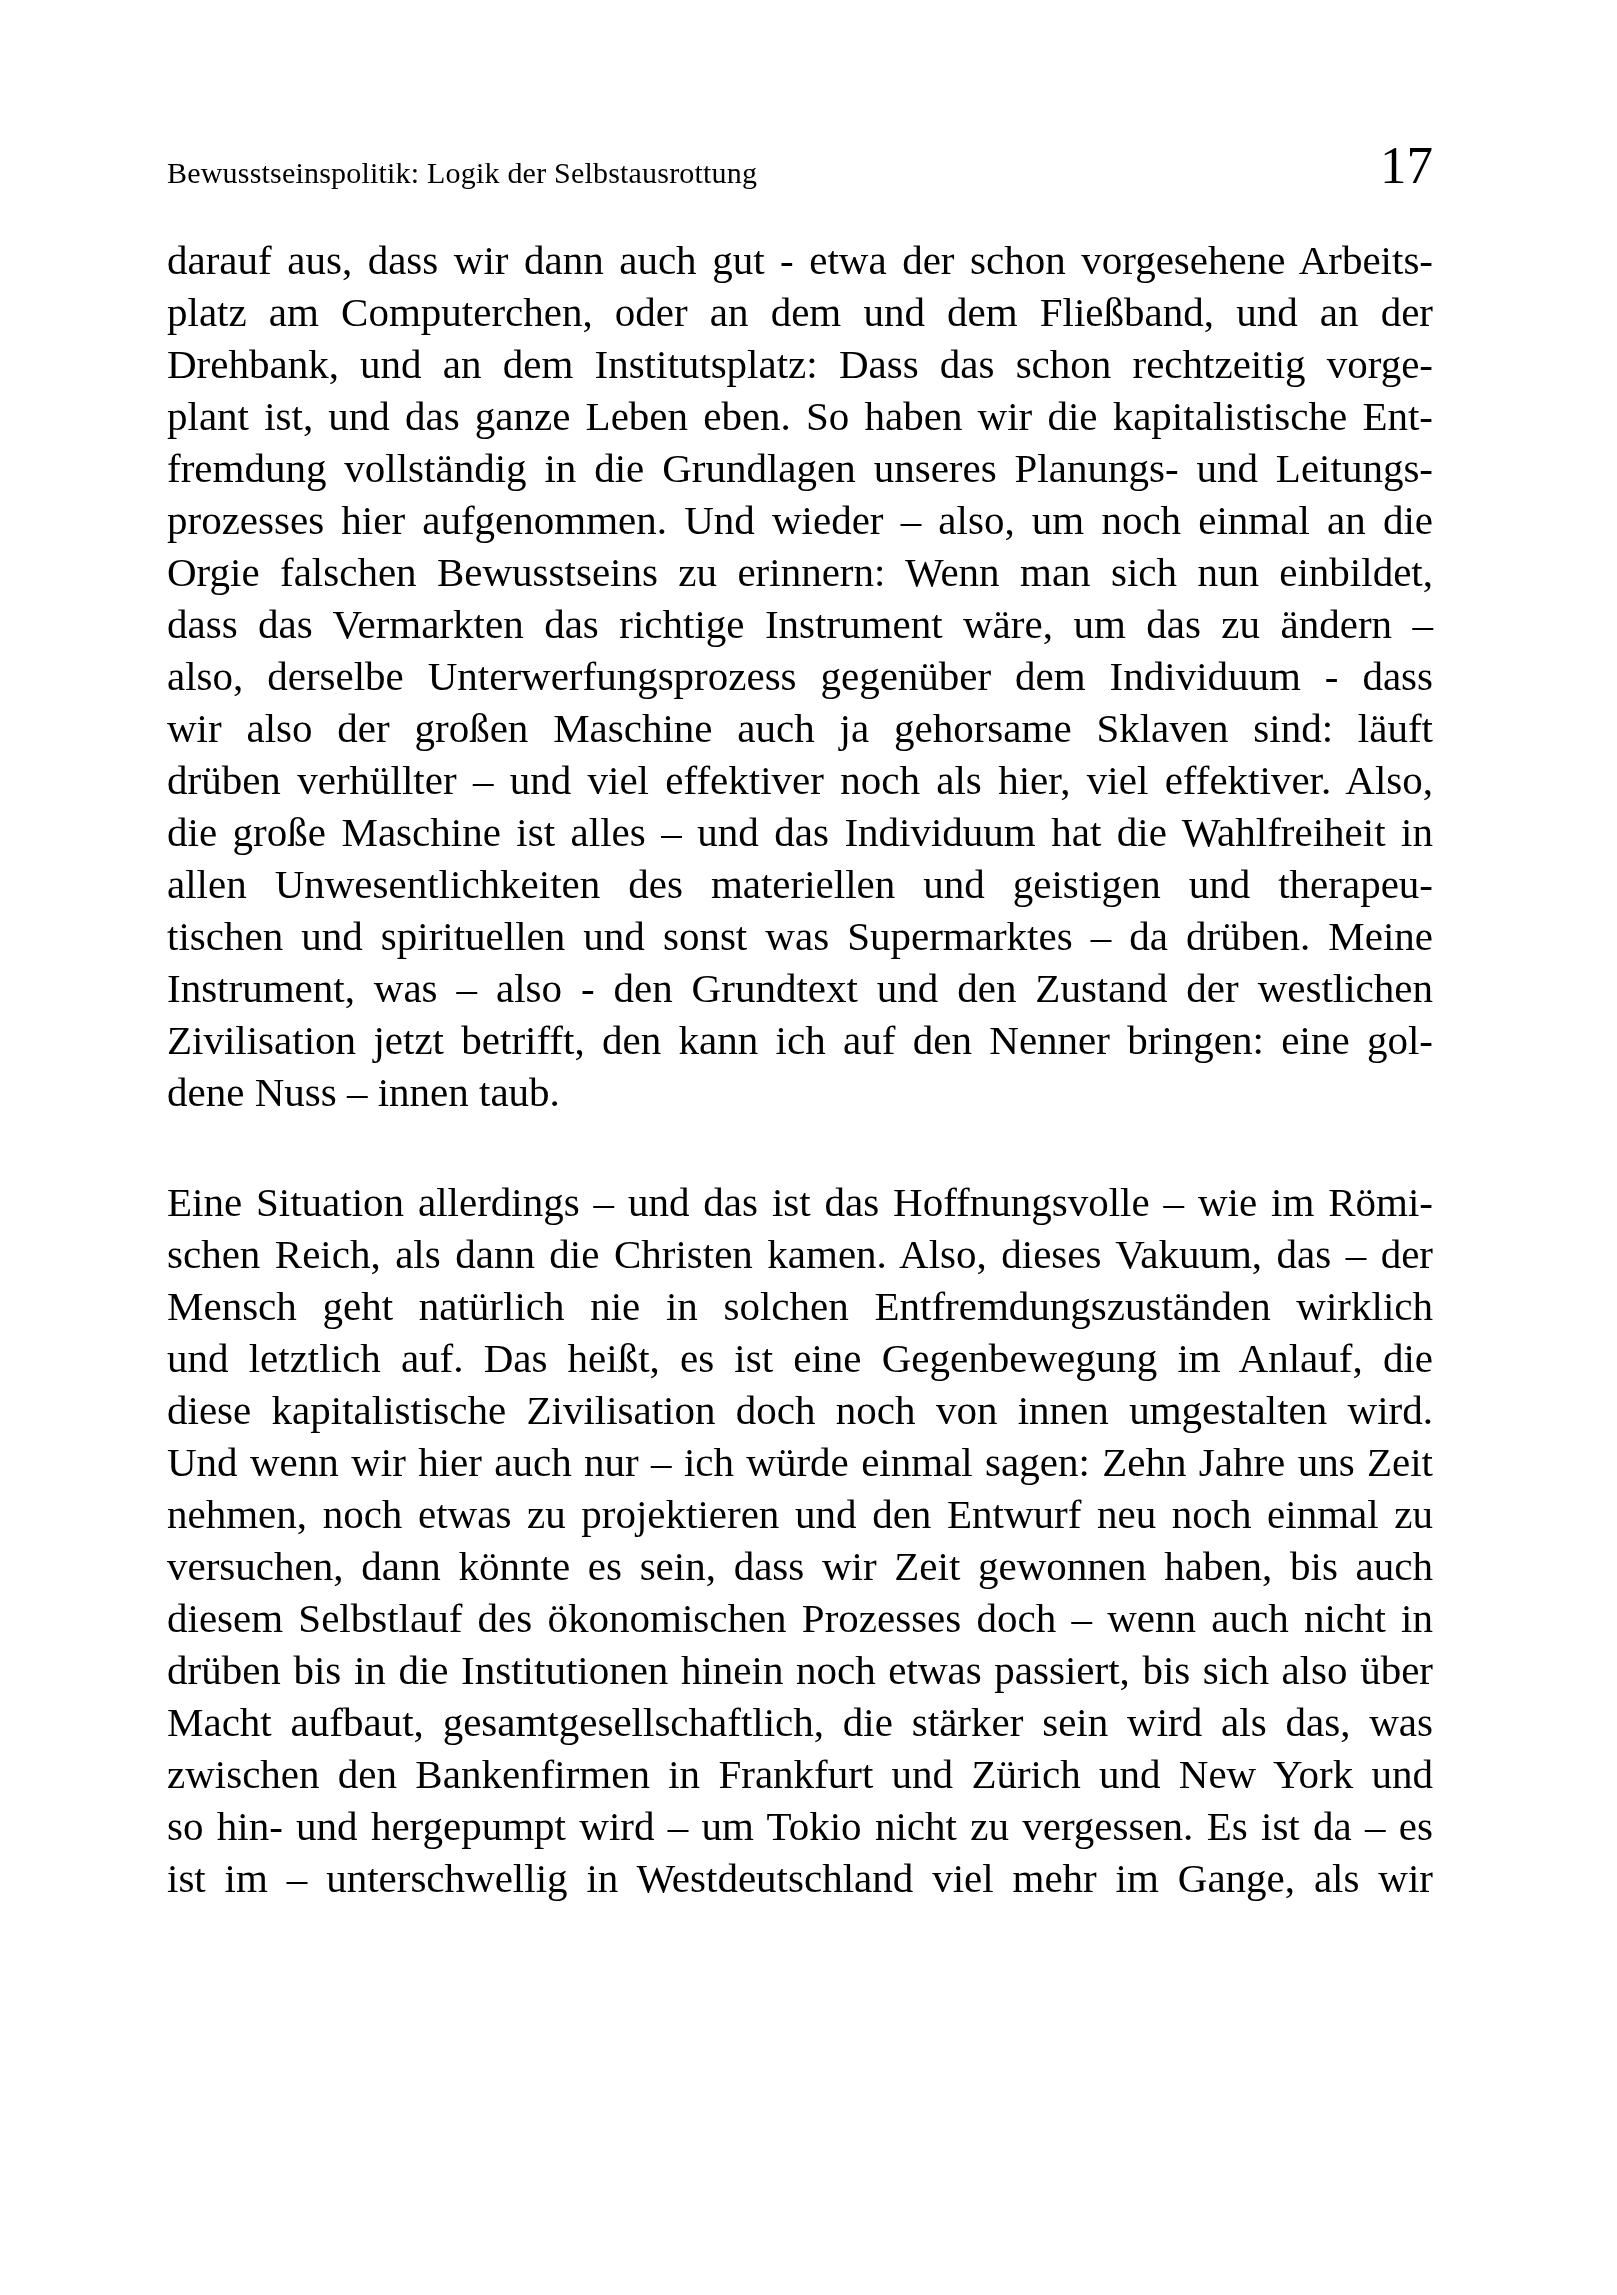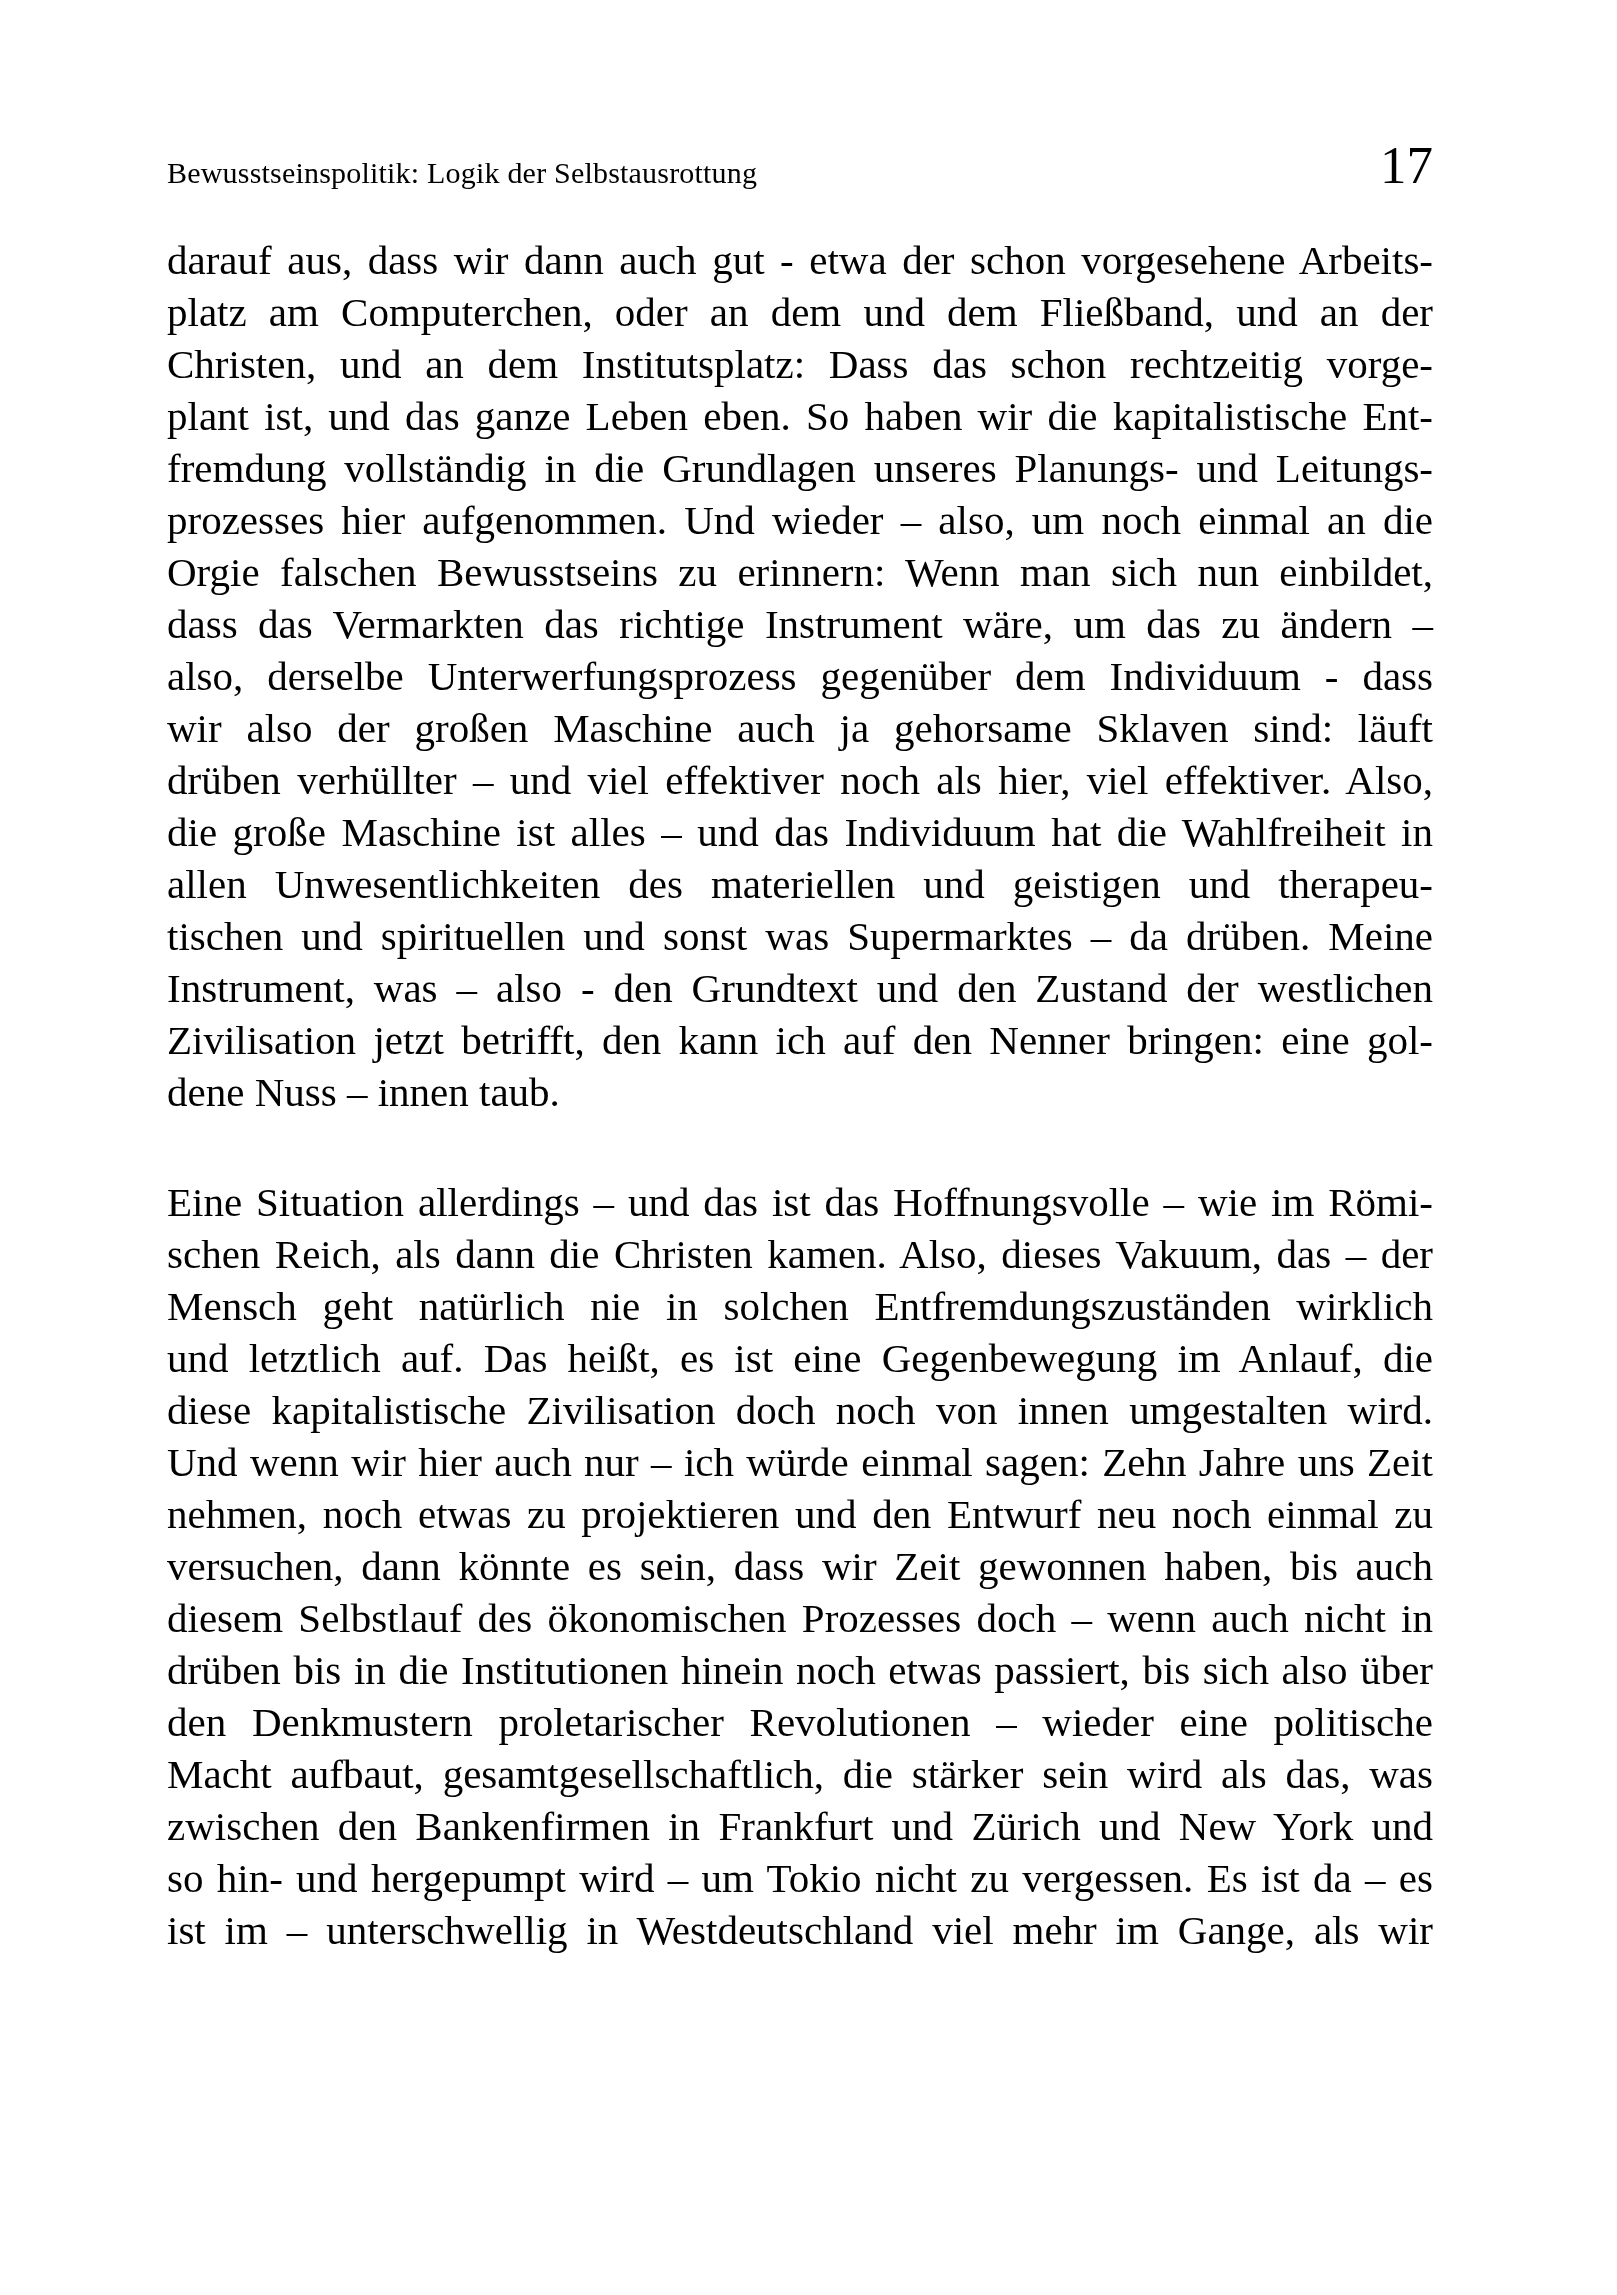--- a/index.html
+++ b/index.html
@@ -57,21 +57,21 @@
 
 <div class="page">
   <div class="running-header">
     <span class="running-title">Bewusstseinspolitik: Logik der Selbstausrottung</span>
     <span class="page-number">17</span>
   </div>
   <div class="text-block">
       <div class="para">
         <div class="line">darauf aus, dass wir dann auch gut - etwa der schon vorgesehene Arbeits-</div>
         <div class="line">platz am Computerchen, oder an dem und dem Fließband, und an der</div>
-        <div class="line">Christen, und an dem Institutsplatz: Dass das schon rechtzeitig vorge-</div>
+        <div class="line">Drehbank, und an dem Institutsplatz: Dass das schon rechtzeitig vorge-</div>
         <div class="line">plant ist, und das ganze Leben eben. So haben wir die kapitalistische Ent-</div>
         <div class="line">fremdung vollständig in die Grundlagen unseres Planungs- und Leitungs-</div>
         <div class="line">prozesses hier aufgenommen. Und wieder – also, um noch einmal an die</div>
         <div class="line">Orgie falschen Bewusstseins zu erinnern: Wenn man sich nun einbildet,</div>
         <div class="line">dass das Vermarkten das richtige Instrument wäre, um das zu ändern –</div>
         <div class="line">also, derselbe Unterwerfungsprozess gegenüber dem Individuum - dass</div>
         <div class="line">wir also der großen Maschine auch ja gehorsame Sklaven sind: läuft</div>
         <div class="line">drüben verhüllter – und viel effektiver noch als hier, viel effektiver. Also,</div>
         <div class="line">die große Maschine ist alles – und das Individuum hat die Wahlfreiheit in</div>
         <div class="line">allen Unwesentlichkeiten des materiellen und geistigen und therapeu-</div>
@@ -84,21 +84,20 @@
         <div class="line">Eine Situation allerdings – und das ist das Hoffnungsvolle – wie im Römi-</div>
         <div class="line">schen Reich, als dann die Christen kamen. Also, dieses Vakuum, das – der</div>
         <div class="line">Mensch geht natürlich nie in solchen Entfremdungszuständen wirklich</div>
         <div class="line">und letztlich auf. Das heißt, es ist eine Gegenbewegung im Anlauf, die</div>
         <div class="line">diese kapitalistische Zivilisation doch noch von innen umgestalten wird.</div>
         <div class="line">Und wenn wir hier auch nur – ich würde einmal sagen: Zehn Jahre uns Zeit</div>
         <div class="line">nehmen, noch etwas zu projektieren und den Entwurf neu noch einmal zu</div>
         <div class="line">versuchen, dann könnte es sein, dass wir Zeit gewonnen haben, bis auch</div>
         <div class="line">diesem Selbstlauf des ökonomischen Prozesses doch – wenn auch nicht in</div>
         <div class="line">drüben bis in die Institutionen hinein noch etwas passiert, bis sich also über</div>
-        <div class="line">den Denkmustern proletarischer Revolutionen – wieder eine politische</div>
         <div class="line">Macht aufbaut, gesamtgesellschaftlich, die stärker sein wird als das, was</div>
         <div class="line">zwischen den Bankenfirmen in Frankfurt und Zürich und New York und</div>
         <div class="line">so hin- und hergepumpt wird – um Tokio nicht zu vergessen. Es ist da – es</div>
         <div class="line">ist im – unterschwellig in Westdeutschland viel mehr im Gange, als wir</div>
       </div>
     </div>
 </div>
 
 
 </body></html>

